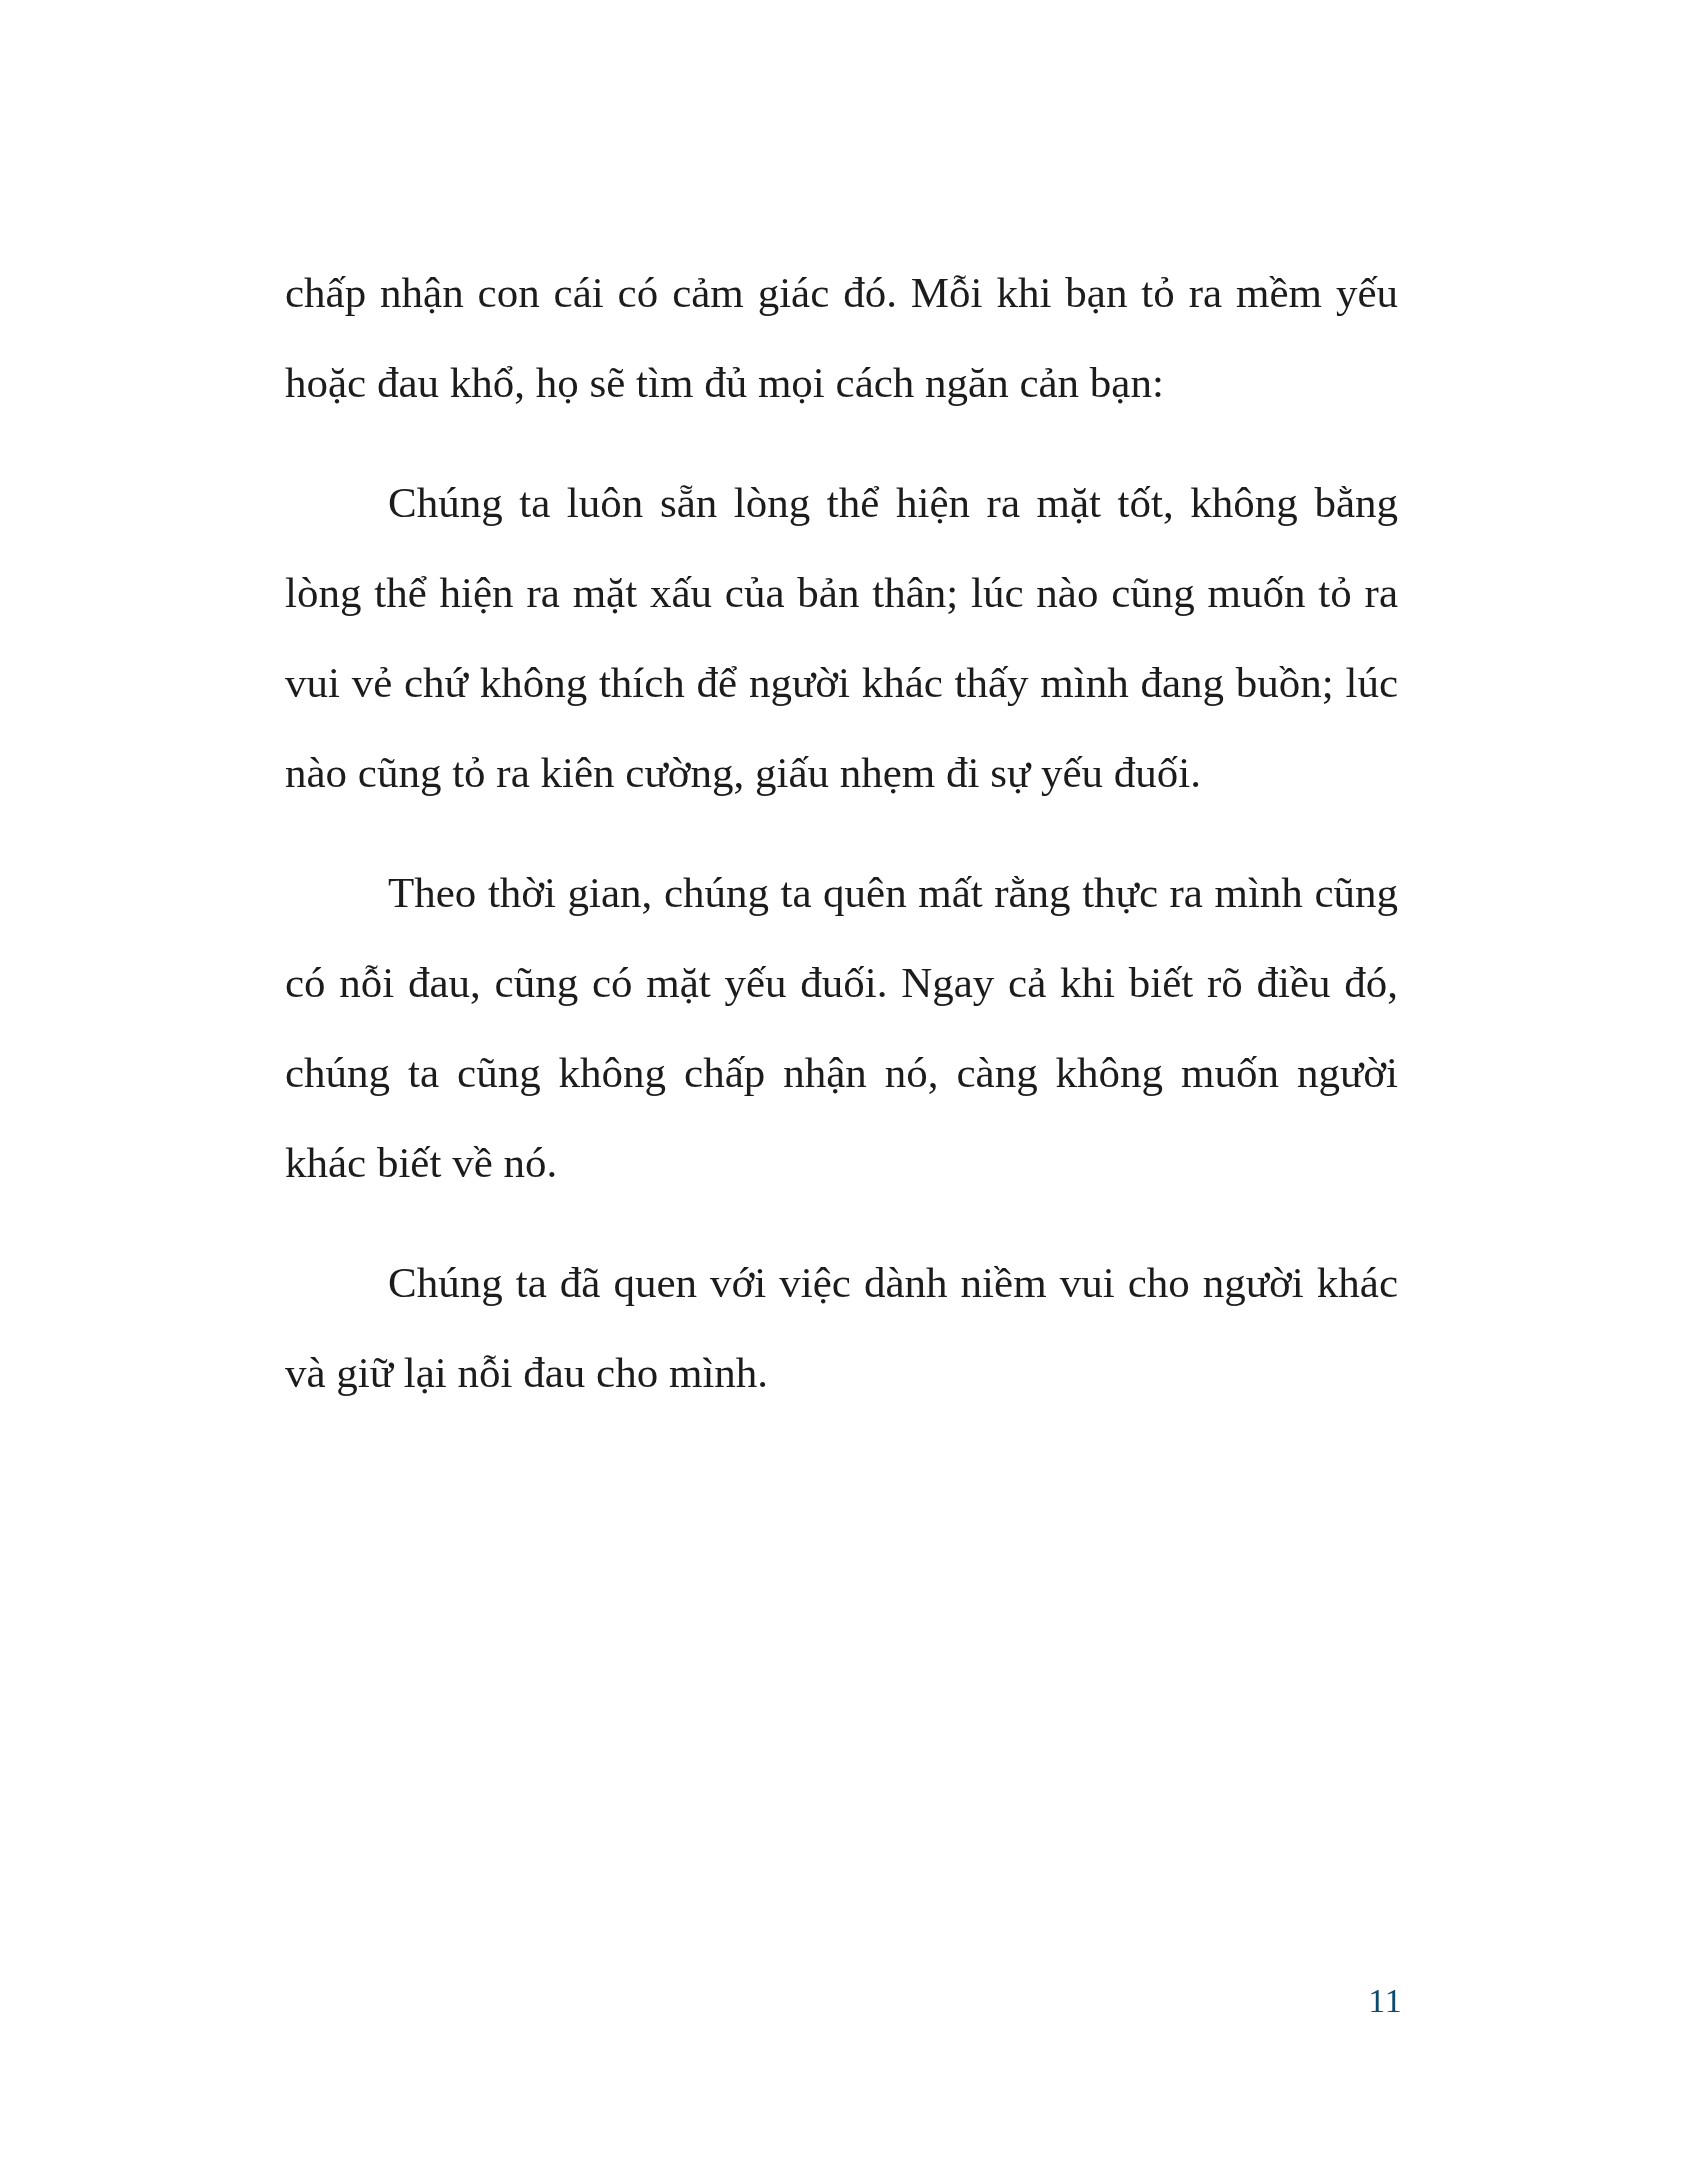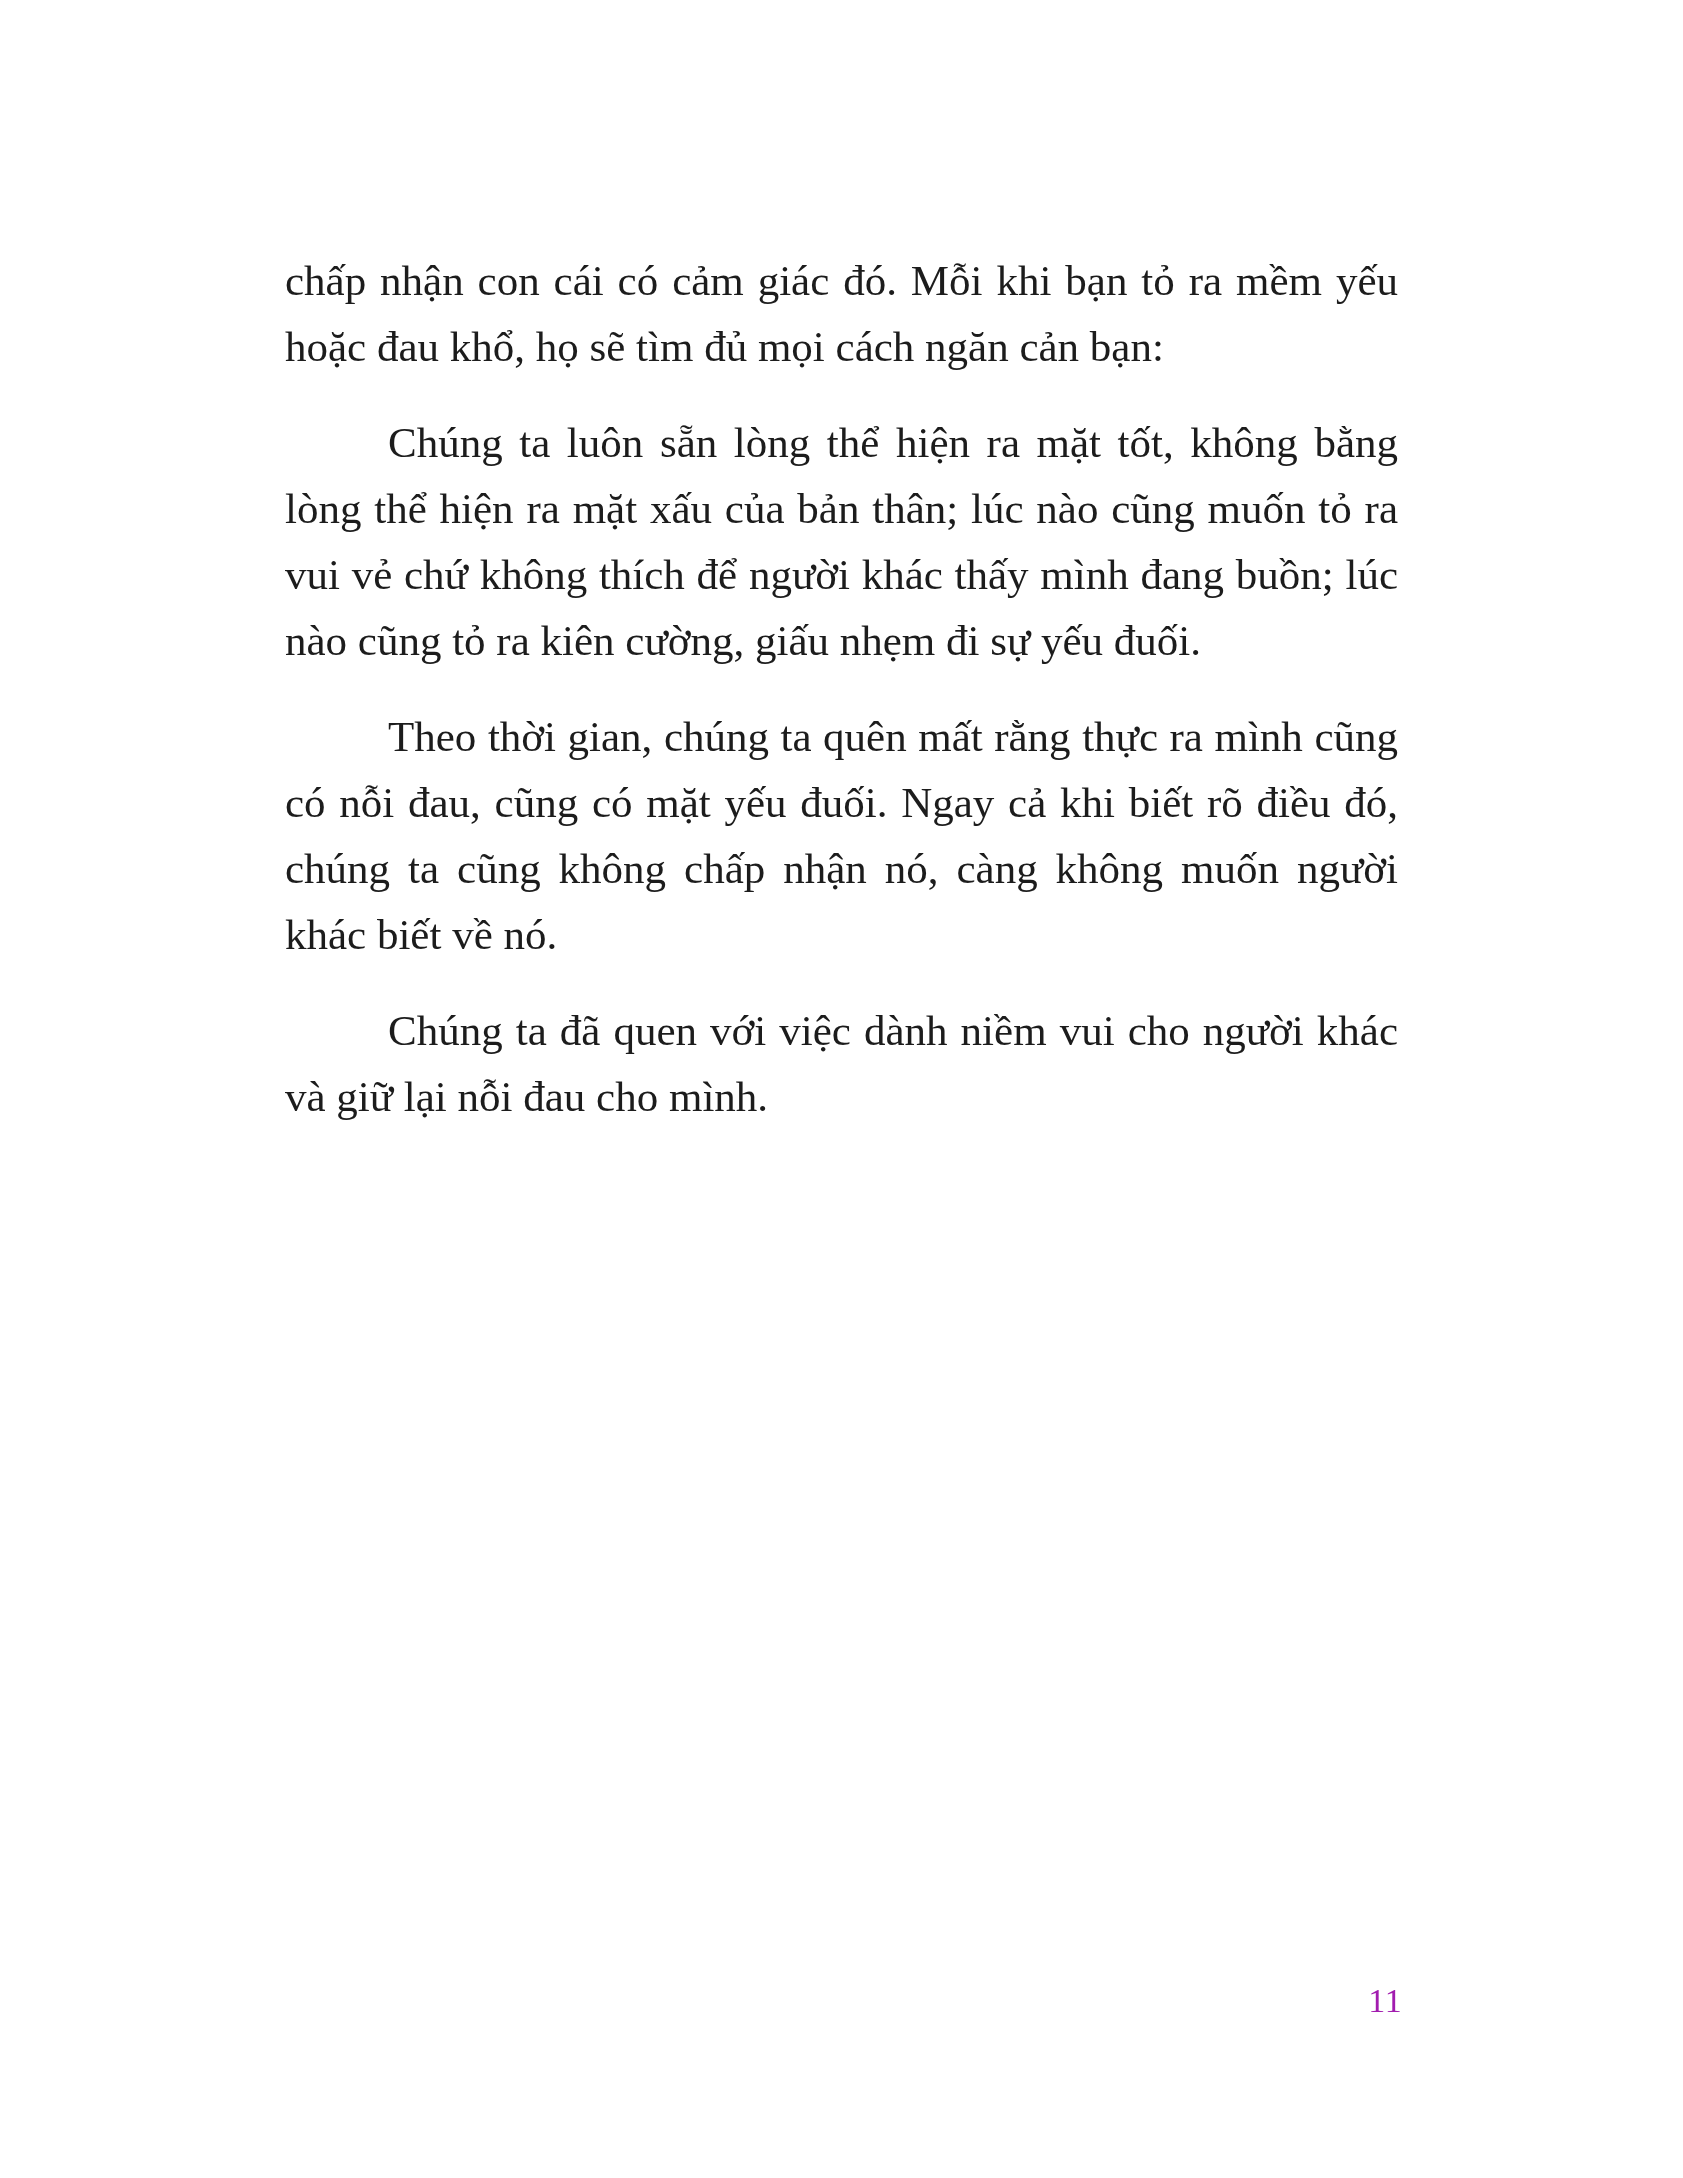--- a/index.html
+++ b/index.html
@@ -13,21 +13,21 @@
     position: relative;
     font-family: "Liberation Serif", "DejaVu Serif", serif;
     color: #1c1c1c;
   }
   .text-block {
     position: absolute;
     left: 285px;
     top: 248px;
     width: 1113px;
     font-size: 43px;
-    line-height: 66px;
+    line-height: 90px;
     text-align: justify;
   }
   .para {
     margin: 0 0 30px 0;
   }
   .para.indent {
     text-indent: 103px;
   }
   .para.no-indent {
     text-indent: 0;
@@ -39,21 +39,21 @@
     font-style: italic;
   }
   .page-number {
     position: absolute;
     top: 1982px;
     left: 1356px;
     width: 59px;
     text-align: center;
     font-size: 34px;
     font-weight: 400;
-    color: #a21caf;
+    color: #0c4a6e;
     letter-spacing: 1px;
   }
 </style>
 </head>
 <body>
 
 <main class="text-block">
 
   <p class="para no-indent">
     <span>chấp nhận con cái có cảm giác đó. Mỗi khi bạn tỏ ra mềm yếu hoặc đau khổ, họ sẽ tìm đủ mọi cách ngăn cản bạn:</span>

